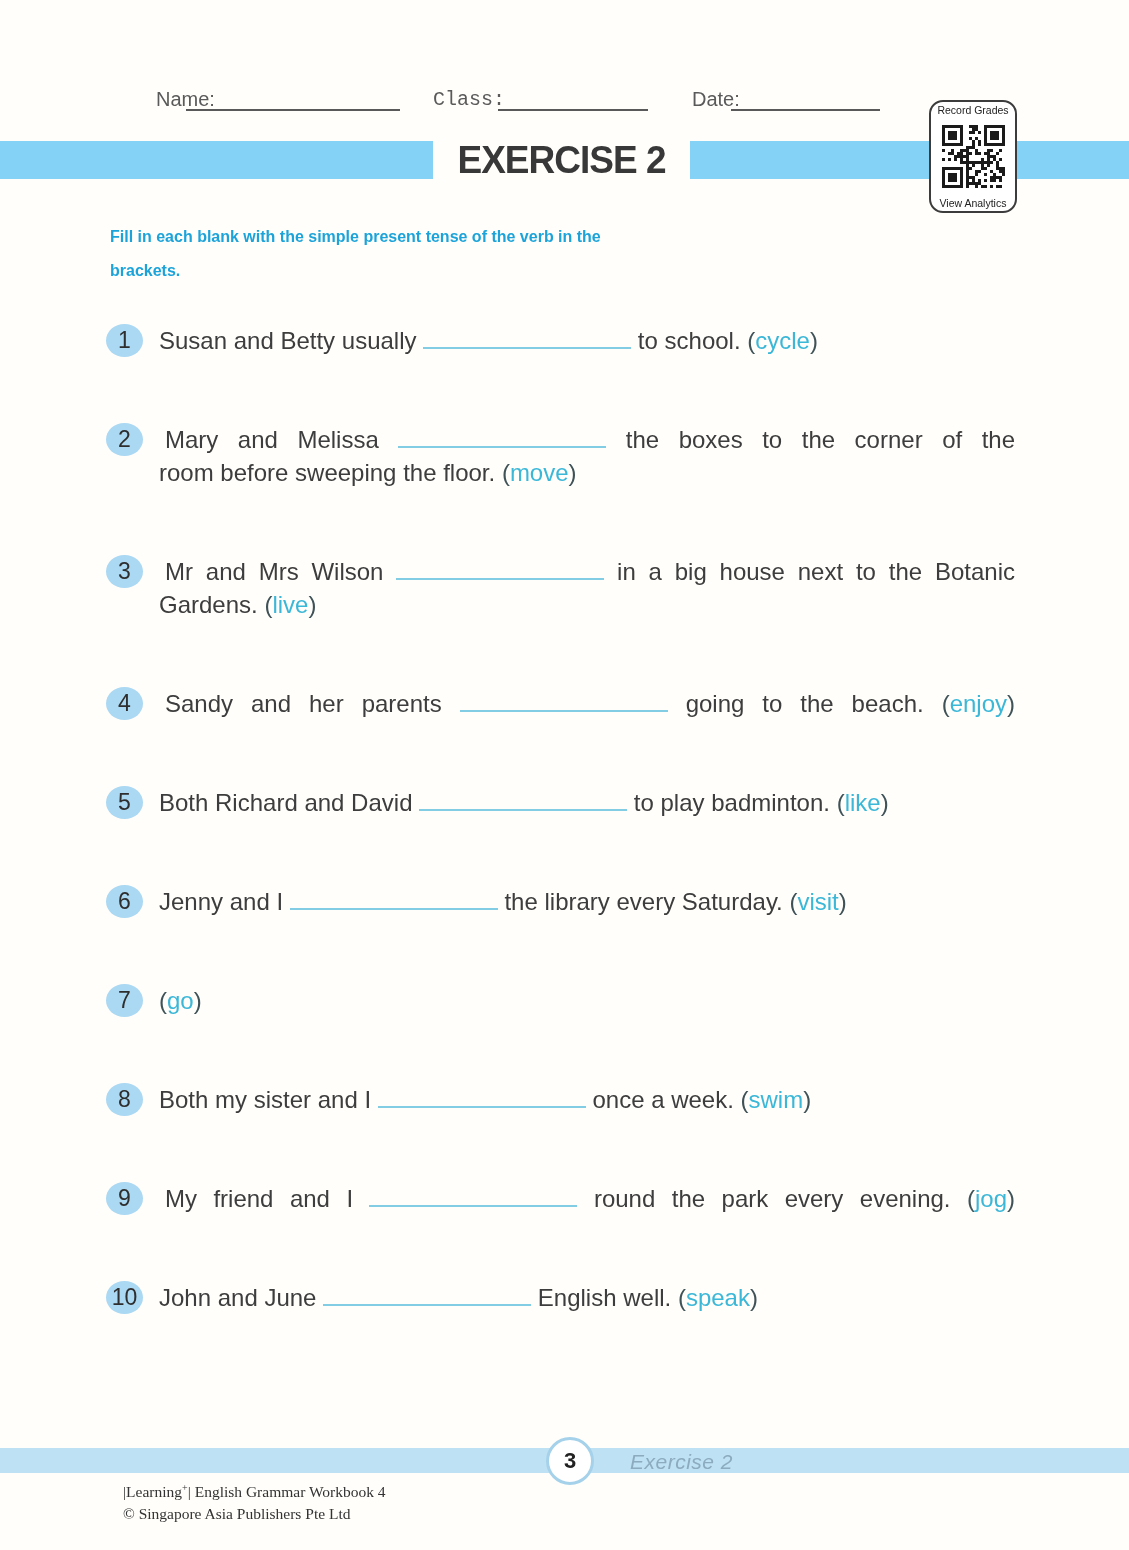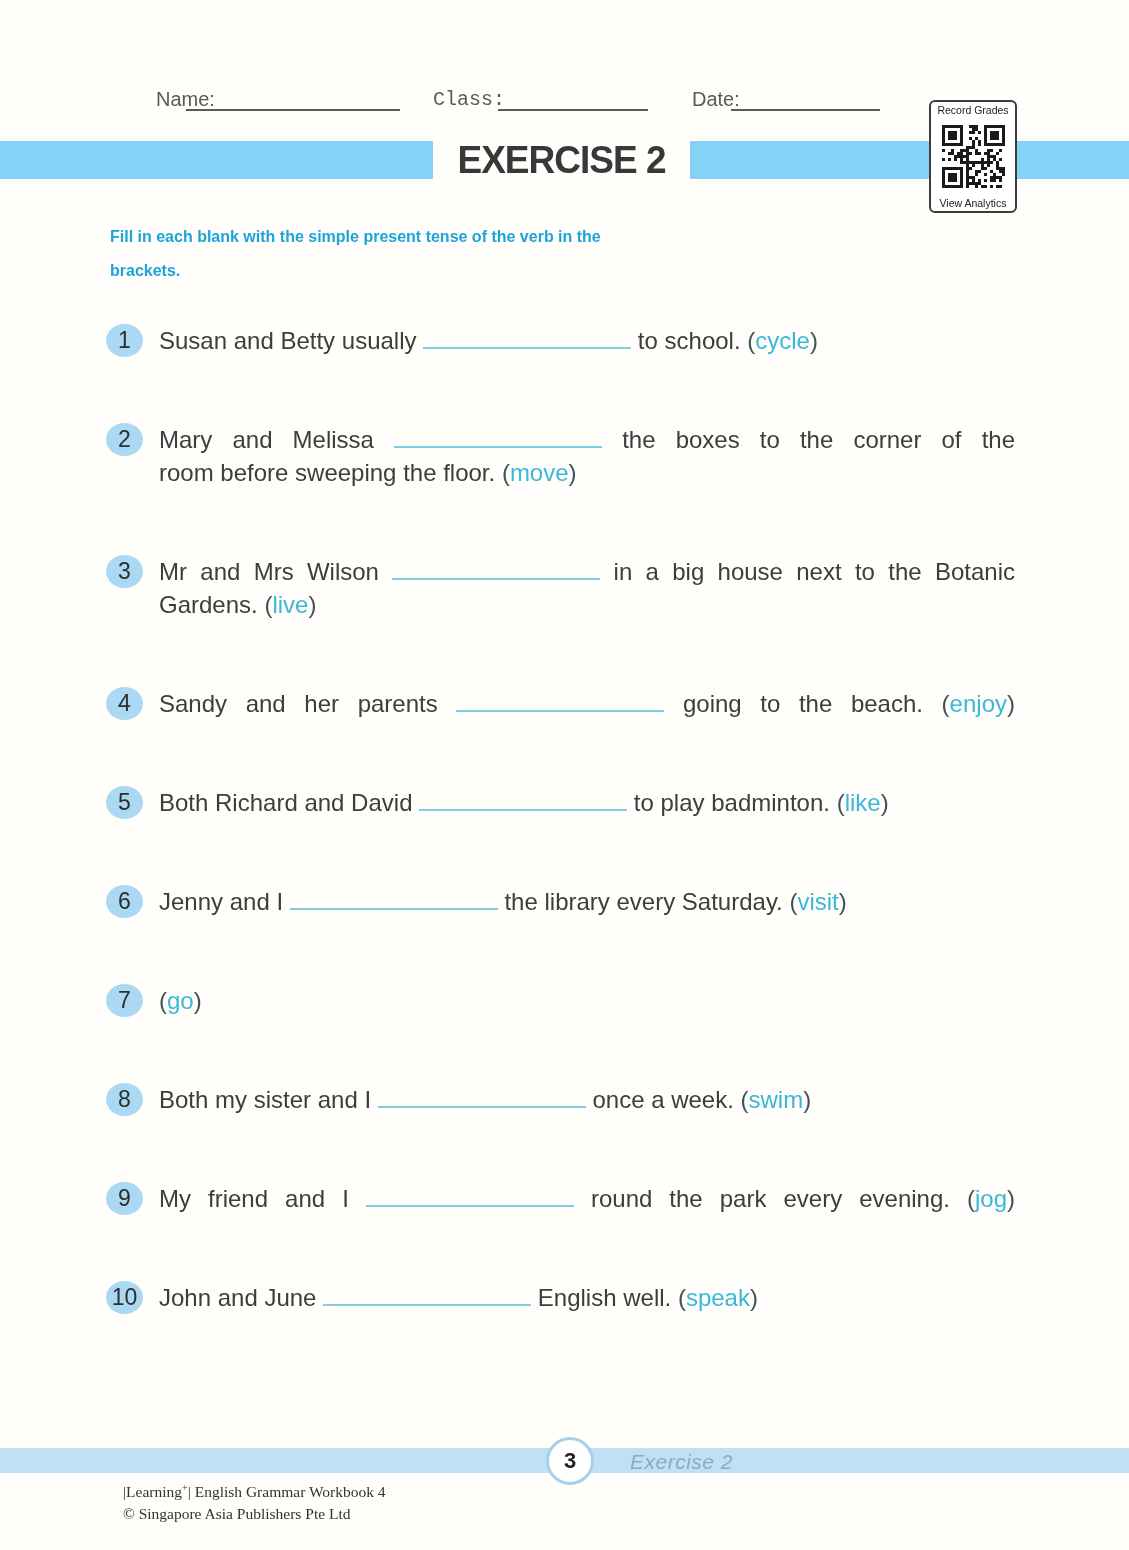--- a/index.html
+++ b/index.html
@@ -26,21 +26,21 @@
     position:absolute; top:-4px; bottom:-6px; left:433px; width:257px; background:#fffefa;
     display:flex; align-items:center; justify-content:center;
   }
   .page-title{
     font-size:37px; font-weight:bold; color:#383838; letter-spacing:-1px;
     transform:scaleY(1.04); white-space:nowrap;
   }
   
   .qr-box{
     position:absolute; top:100px; left:929px; width:88px; height:113px;
-    background:#fff; border:2px solid #3c3c3c; border-radius:6px; z-index:5;
+    background:#fff; border:2px solid #3c3c3c; border-radius:14px; z-index:5;
     display:flex; flex-direction:column; align-items:center; justify-content:space-between;
     padding:2px 1px;
   }
   .qr-label{font-size:10.5px; color:#222; white-space:nowrap;}
   .qr-svg{display:block;}
   
   .instruction{
     position:absolute; top:220px; left:110px; width:910px;
     font-size:16px; font-weight:bold; color:var(--accent); line-height:34px;
   }
@@ -48,21 +48,21 @@
   .questions{position:absolute; top:324px; left:106px; width:915px;}
   .question{display:flex; align-items:flex-start; margin-bottom:66px;}
   .badge{
     flex:0 0 auto; min-width:37px; height:33px; padding:0 5px;
     background:var(--badge); border-radius:50%;
     display:flex; align-items:center; justify-content:center;
     font-size:23px; color:#2e2e2e; margin-right:16px;
   }
   .qbody{width:856px; font-size:24px; line-height:33px; color:var(--body-text);}
   .qline{text-align:left;}
-  .qline.justify{text-align:justify; text-align-last:justify;}
+  .qline.justify{text-align:justify; text-align-last:justify;margin-left:6px;}
   .blank{
     display:inline-block; width:208px; height:24px; vertical-align:baseline;
     border-bottom:2px solid var(--blank-line);
   }
   .verb{color:var(--verb);}
   .paren{color:var(--paren);}
   
   .footer-band{position:absolute; top:1448px; left:0; width:100%; height:25px; background:var(--footer-band);}
   .page-circle{
     position:absolute; top:1437px; left:546px; width:48px; height:48px; background:#fff;

